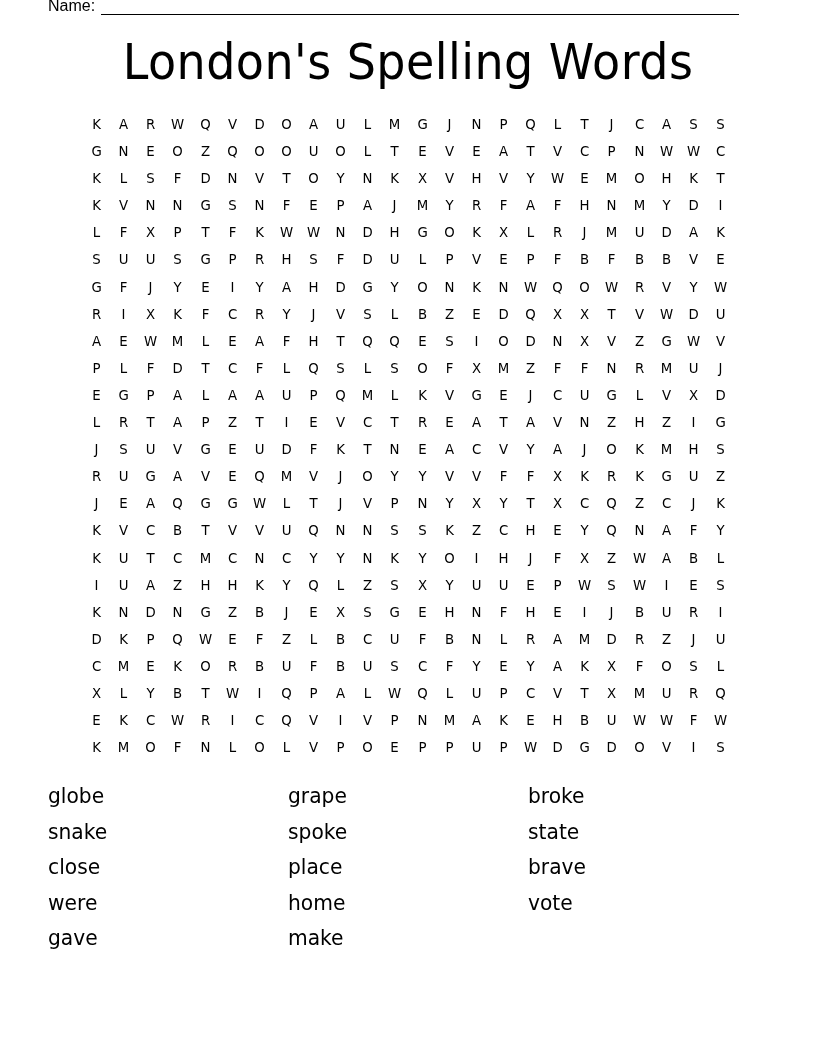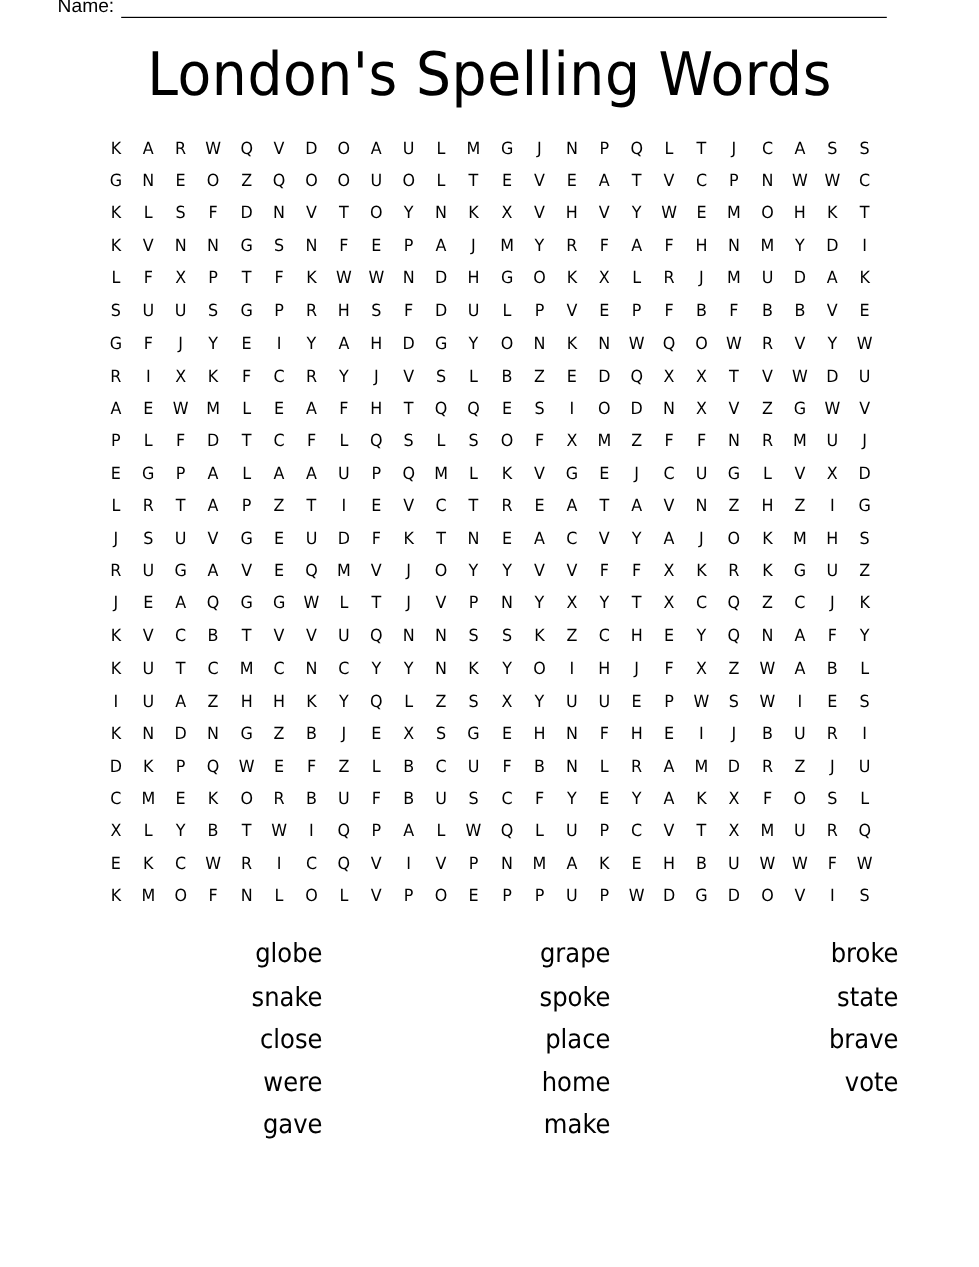--- a/index.html
+++ b/index.html
@@ -33,21 +33,20 @@
       text-align: center; line-height: 27.1px;
       transform: scaleX(0.95);
     }
     .words {
       position: absolute; left: 48px; top: 780px;
       display: grid;
       grid-template-columns: 240px 240px 240px;
       grid-auto-rows: 35.5px;
       grid-auto-flow: column;
       grid-template-rows: repeat(5, 35.5px);
-      text-align: right;
     }
     .word {
       font-family: "DejaVu Sans", sans-serif; font-size: 22px;
       line-height: 32px;
       transform-origin: left center; transform: scaleX(0.92);
     }
   </style>
 </head>
 <body>
 

